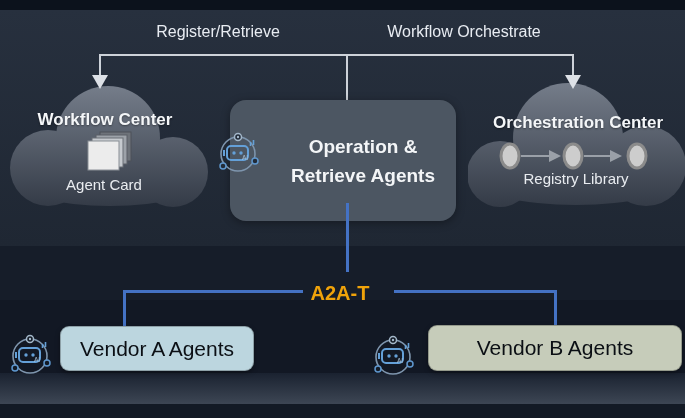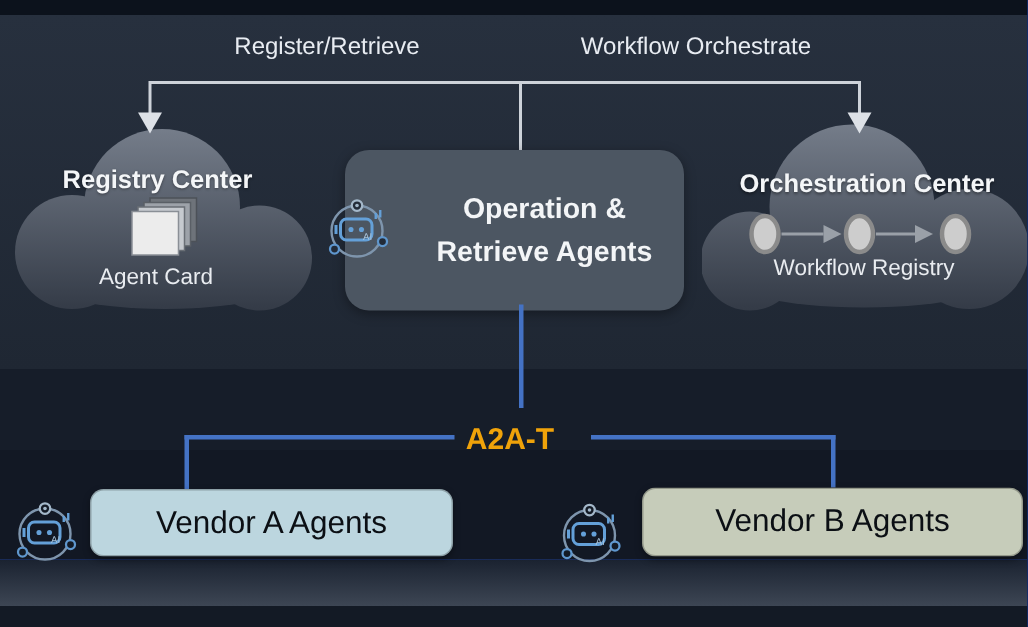--- a/index.html
+++ b/index.html
@@ -19,36 +19,36 @@
   .bar-bottom{left:0;top:404px;width:685px;height:14px;background:#131A25;}
   
   .cline{background:#CDD2D9;}
   .arrow-head{width:0;height:0;border-left:8px solid transparent;border-right:8px solid transparent;border-top:14px solid #DDE1E7;}
   
   .lbl{color:#E8ECF2;font-size:16px;white-space:nowrap;transform:translateX(-50%);}
   .cloud-title{color:#F4F6F8;font-size:17px;font-weight:bold;white-space:nowrap;transform:translateX(-50%);text-shadow:0 1px 2px rgba(0,0,0,.4);}
   .cloud-cap{color:#E9ECF0;font-size:15px;white-space:nowrap;transform:translateX(-50%);}
   
   .op-box{
-    left:230px;top:100px;width:226px;height:107px;background:#4C5662;border-radius:16px;
+    left:230px;top:100px;width:226px;height:121px;background:#4C5662;border-radius:16px;
     display:flex;flex-direction:column;align-items:center;justify-content:center;
     padding-left:40px;box-sizing:border-box;box-shadow:0 2px 8px rgba(0,0,0,.35);
   }
   .op-box .t{color:#F3F5F7;font-size:19px;font-weight:bold;line-height:29px;white-space:nowrap;}
   
   .bline{background:#4472C4;}
   .proto{color:#F0A30A;font-size:20px;font-weight:bold;white-space:nowrap;transform:translateX(-50%);}
   
   .vendor{
     border-radius:9px;border:1px solid rgba(0,0,0,.25);
     display:flex;align-items:center;justify-content:center;
     color:#0B0F14;font-size:21px;white-space:nowrap;box-sizing:border-box;
     box-shadow:0 2px 5px rgba(0,0,0,.35);
   }
-  .vendor-a{left:60px;top:326px;width:242px;height:45px;background:#BCD6DF;}
+  .vendor-a{left:60px;top:326px;width:194px;height:45px;background:#BCD6DF;}
   .vendor-b{left:428px;top:325px;width:254px;height:46px;background:#C6CCBA;}
 </style>
 </head>
 <body>
 
 <div class="stage">
 
   <div class="abs bar-top"></div>
   <div class="abs panel-top"></div>
   <div class="abs band-mid"></div>
@@ -89,40 +89,40 @@
   <div class="abs cline" style="left:100px;top:54px;width:474px;height:2px;"></div>
   <div class="abs cline" style="left:346px;top:54px;width:2px;height:46px;"></div>
   <div class="abs cline" style="left:99px;top:54px;width:2px;height:22px;"></div>
   <div class="abs arrow-head" style="left:92px;top:75px;"></div>
   <div class="abs cline" style="left:572px;top:54px;width:2px;height:22px;"></div>
   <div class="abs arrow-head" style="left:565px;top:75px;"></div>
 
   <div class="abs lbl" style="left:218px;top:23px;">Register/Retrieve</div>
   <div class="abs lbl" style="left:464px;top:23px;">Workflow Orchestrate</div>
 
-  <div class="abs cloud-title" style="left:105px;top:110px;">Registry Center</div>
+  <div class="abs cloud-title" style="left:105px;top:110px;">Workflow Center</div>
   <svg class="abs" style="left:86px;top:131px;" width="48" height="44">
     <rect x="14" y="1" width="31" height="29" fill="#6E737A" stroke="#4C5158" stroke-width="1"></rect>
     <rect x="10" y="4" width="31" height="29" fill="#9DA2A9" stroke="#5A5F66" stroke-width="1"></rect>
     <rect x="6" y="7" width="31" height="29" fill="#C6CACF" stroke="#6A6F76" stroke-width="1"></rect>
     <rect x="2" y="10" width="31" height="29" fill="#ECECEC" stroke="#8A8F96" stroke-width="1"></rect>
   </svg>
   <div class="abs cloud-title" style="left:578px;top:113px;">Orchestration Center</div>
 
   <div class="abs cloud-cap" style="left:104px;top:176px;">Agent Card</div>
   <svg class="abs" style="left:497px;top:141px;" width="152" height="30">
     <line x1="24" y1="15" x2="52" y2="15" stroke="#9AA0A8" stroke-width="2"></line>
     <polygon points="52,9 52,21 64,15" fill="#9AA0A8"></polygon>
     <line x1="87" y1="15" x2="113" y2="15" stroke="#9AA0A8" stroke-width="2"></line>
     <polygon points="113,9 113,21 125,15" fill="#9AA0A8"></polygon>
     <ellipse cx="13" cy="15" rx="9" ry="12" fill="#CDCDCD" stroke="#8B8B8B" stroke-width="3"></ellipse>
     <ellipse cx="76" cy="15" rx="9" ry="12" fill="#CDCDCD" stroke="#8B8B8B" stroke-width="3"></ellipse>
     <ellipse cx="140" cy="15" rx="9" ry="12" fill="#CDCDCD" stroke="#8B8B8B" stroke-width="3"></ellipse>
   </svg>
-  <div class="abs cloud-cap" style="left:576px;top:170px;">Workflow Registry</div>
+  <div class="abs cloud-cap" style="left:576px;top:170px;">Registry Library</div>
 
   <div class="abs op-box">
     <div class="t">Operation &amp;</div>
     <div class="t">Retrieve Agents</div>
   </div>
 
   <svg class="abs" style="left:214px;top:128px;" width="48" height="48" viewBox="0 0 48 48">
     <circle cx="24" cy="26" r="17" stroke="#7E95AD" stroke-width="1.6" fill="none"></circle>
     <circle cx="24" cy="9" r="3.5" fill="#222B38" stroke="#A4B8CA" stroke-width="1.5"></circle>
     <circle cx="24" cy="9" r="1.2" fill="#A4B8CA"></circle>

